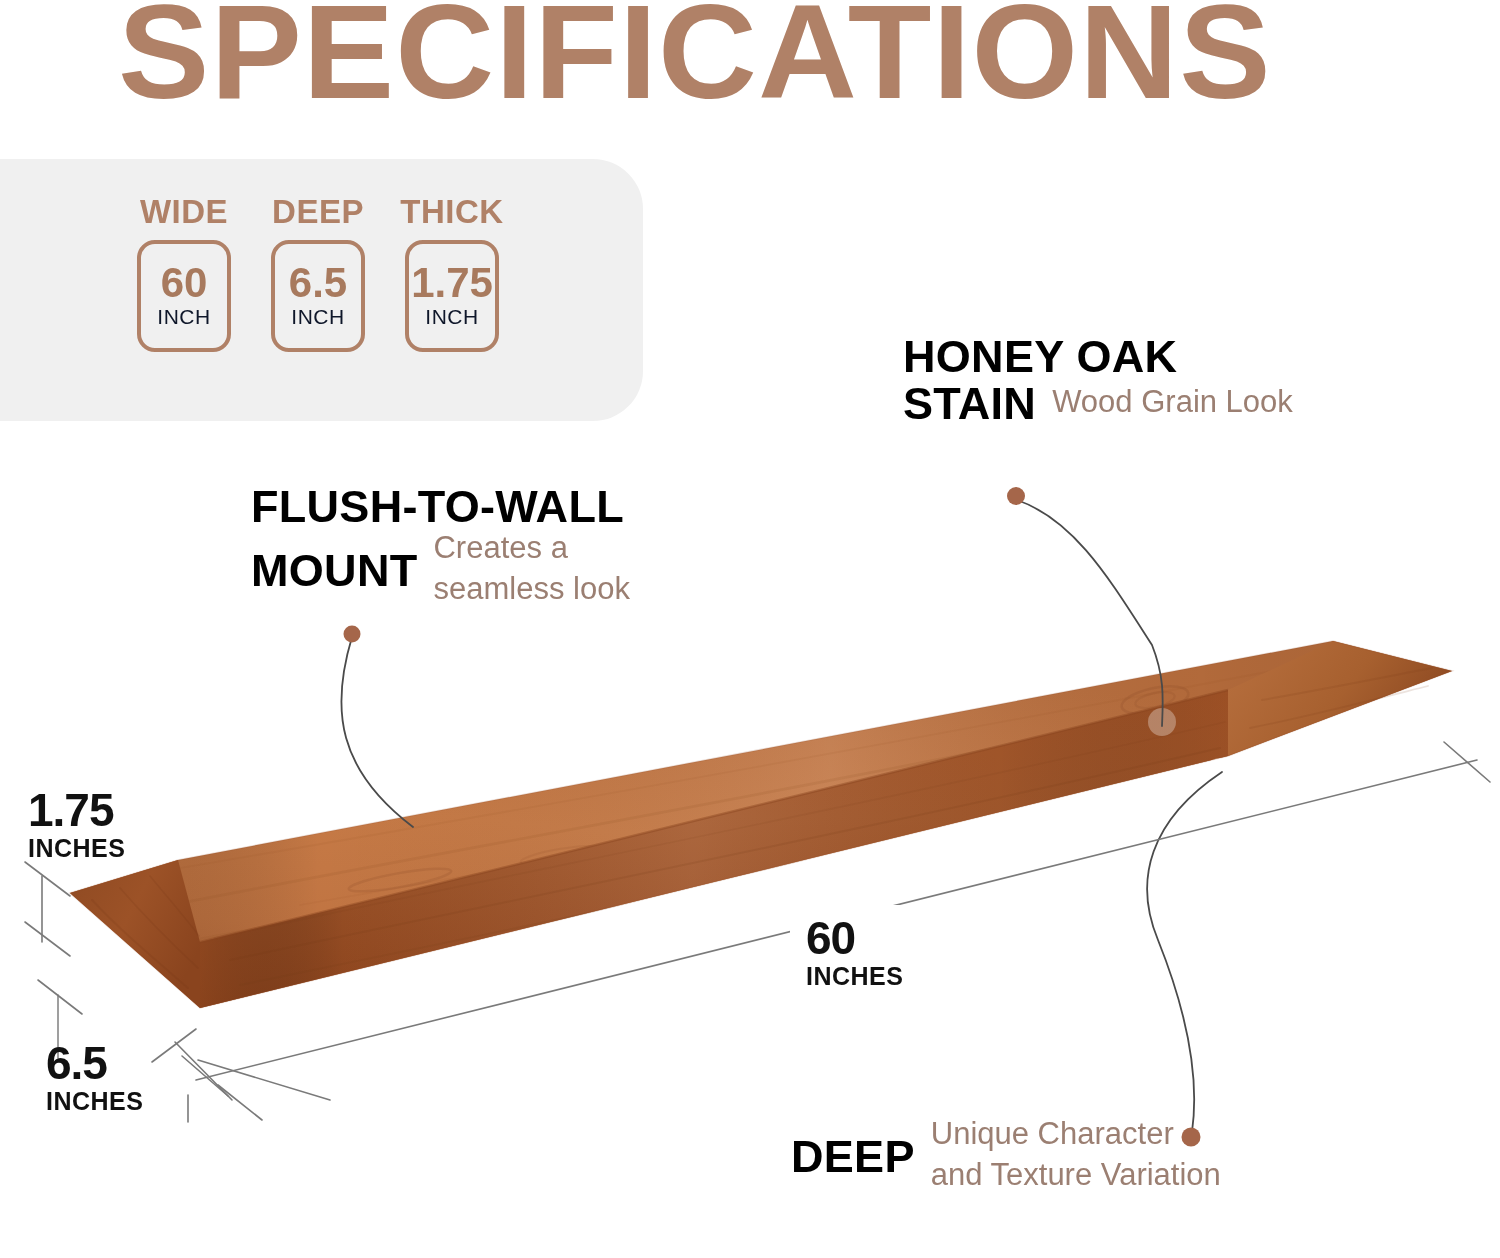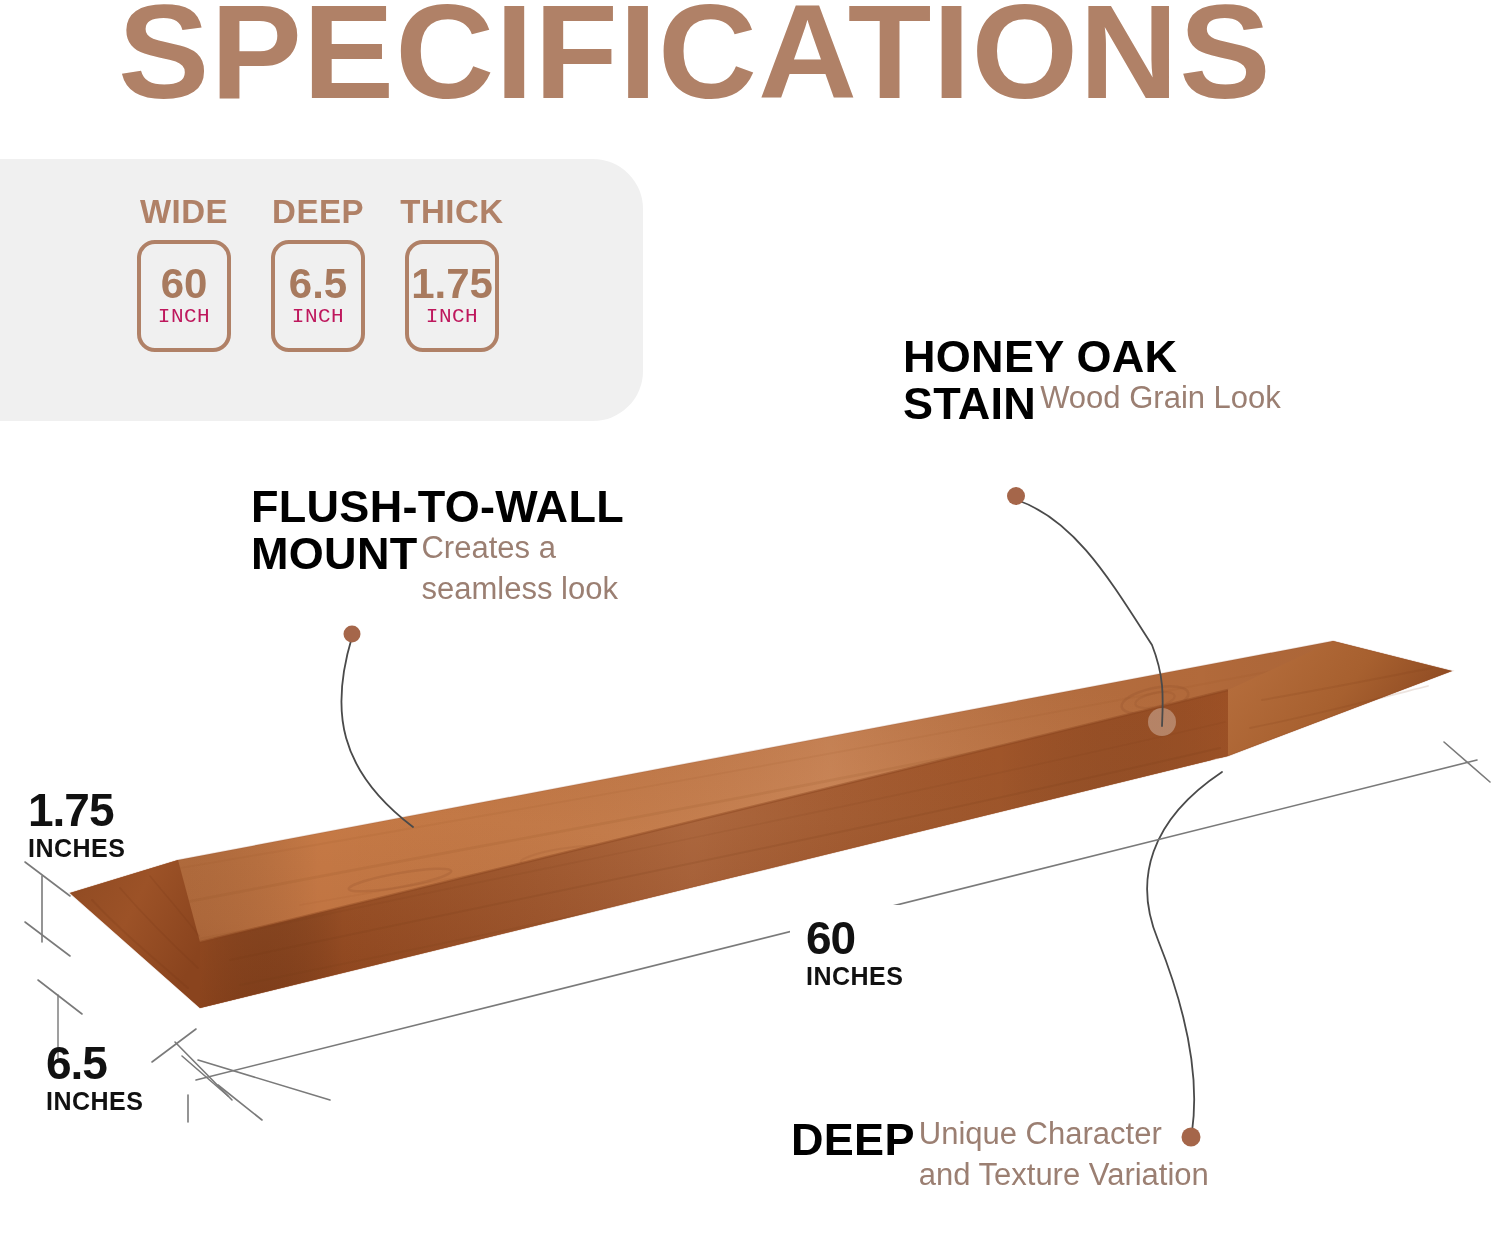--- a/index.html
+++ b/index.html
@@ -75,24 +75,23 @@
     box-sizing: border-box;
   }
   .spec-value {
     font-size: 42px;
     font-weight: bold;
     color: #a87a5e;
     line-height: 0.95;
   }
   .spec-unit {
     font-size: 21px;
-    color: #be185d;
+    color: #0f172a;
     letter-spacing: 0.5px;
     margin-top: 2px;
-    font-family: Liberation Mono, monospace;
   }
 
   
   .callout { position: absolute; }
   .callout-head {
     font-size: 45px;
     font-weight: bold;
     color: #000000;
     line-height: 1.05;
     letter-spacing: 0.3px;
@@ -100,22 +99,22 @@
   }
   .callout-sub {
     font-size: 31px;
     color: #9b7f72;
     line-height: 1.18;
     font-weight: normal;
     white-space: nowrap;
   }
   .callout-inline {
     display: flex;
-    align-items: flex-start;
-    gap: 4px;
+    align-items: center;
+    gap: 16px;
   }
   .callout-inline .callout-sub { padding-bottom: 4px; }
 
   #callout-honey    { left: 903px; top: 333px; }
   #callout-flush    { left: 251px; top: 483px; }
   #callout-wood     { left: 791px; top: 1116px; }
 
   
   .dim {
     position: absolute;

